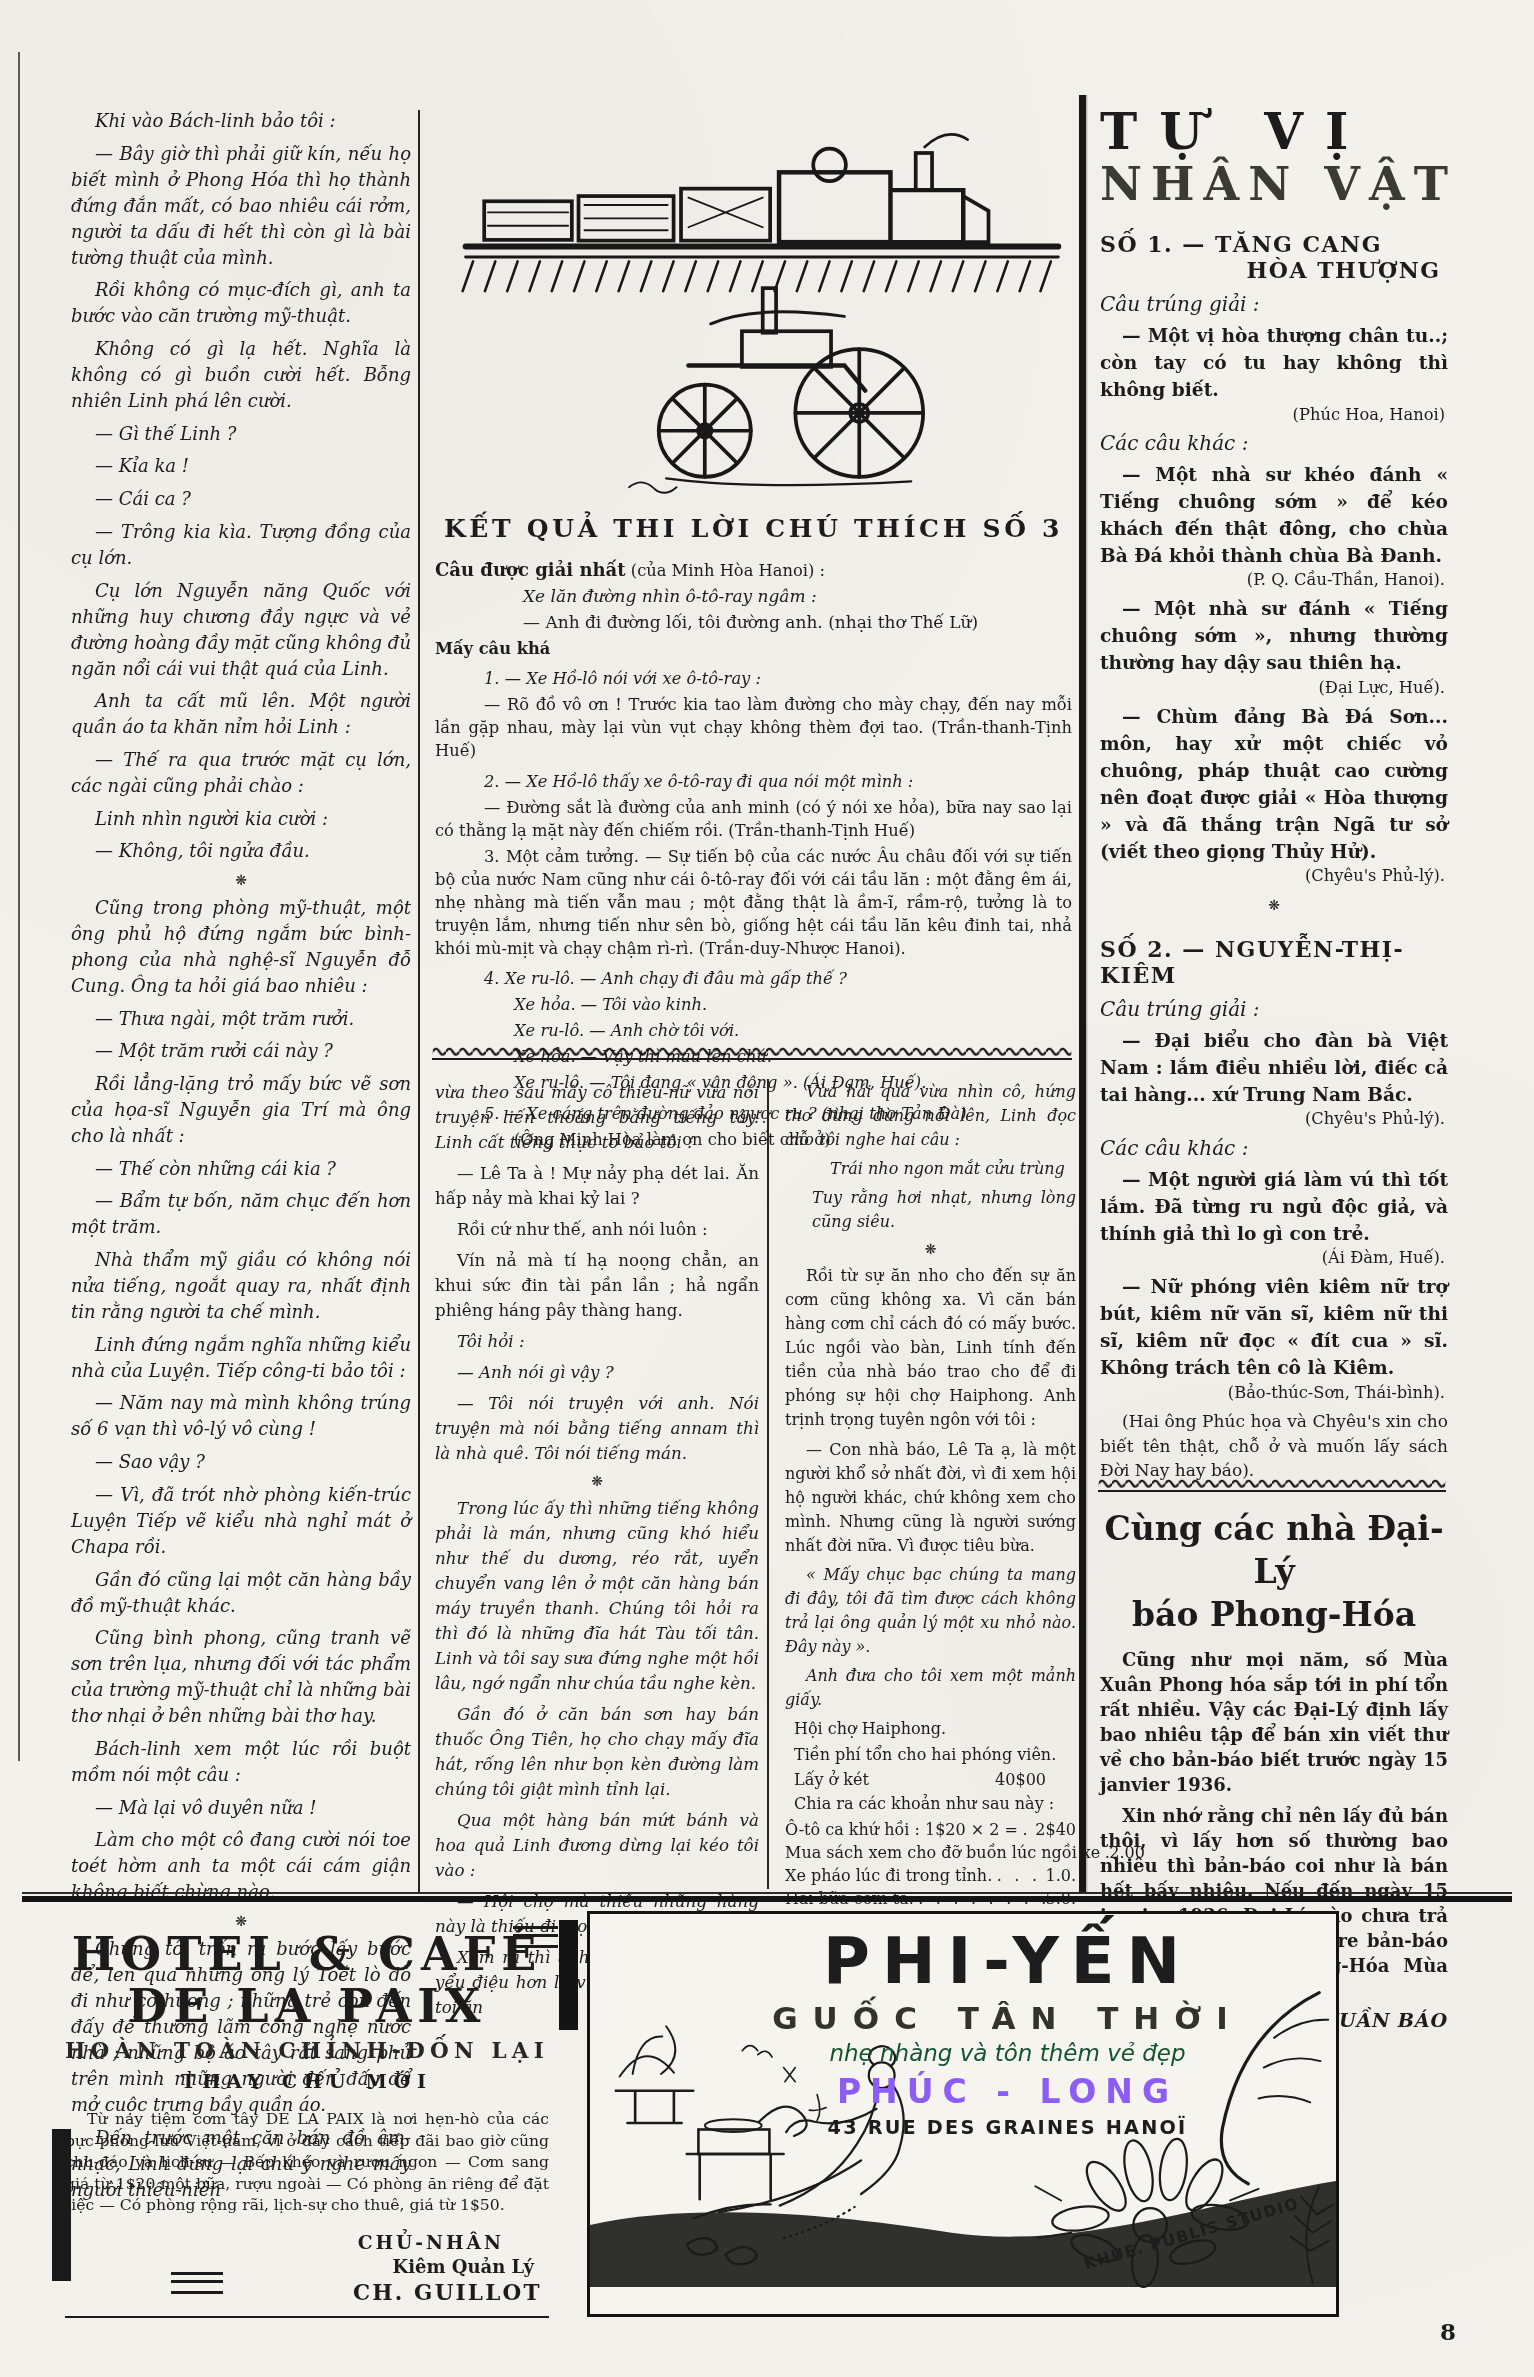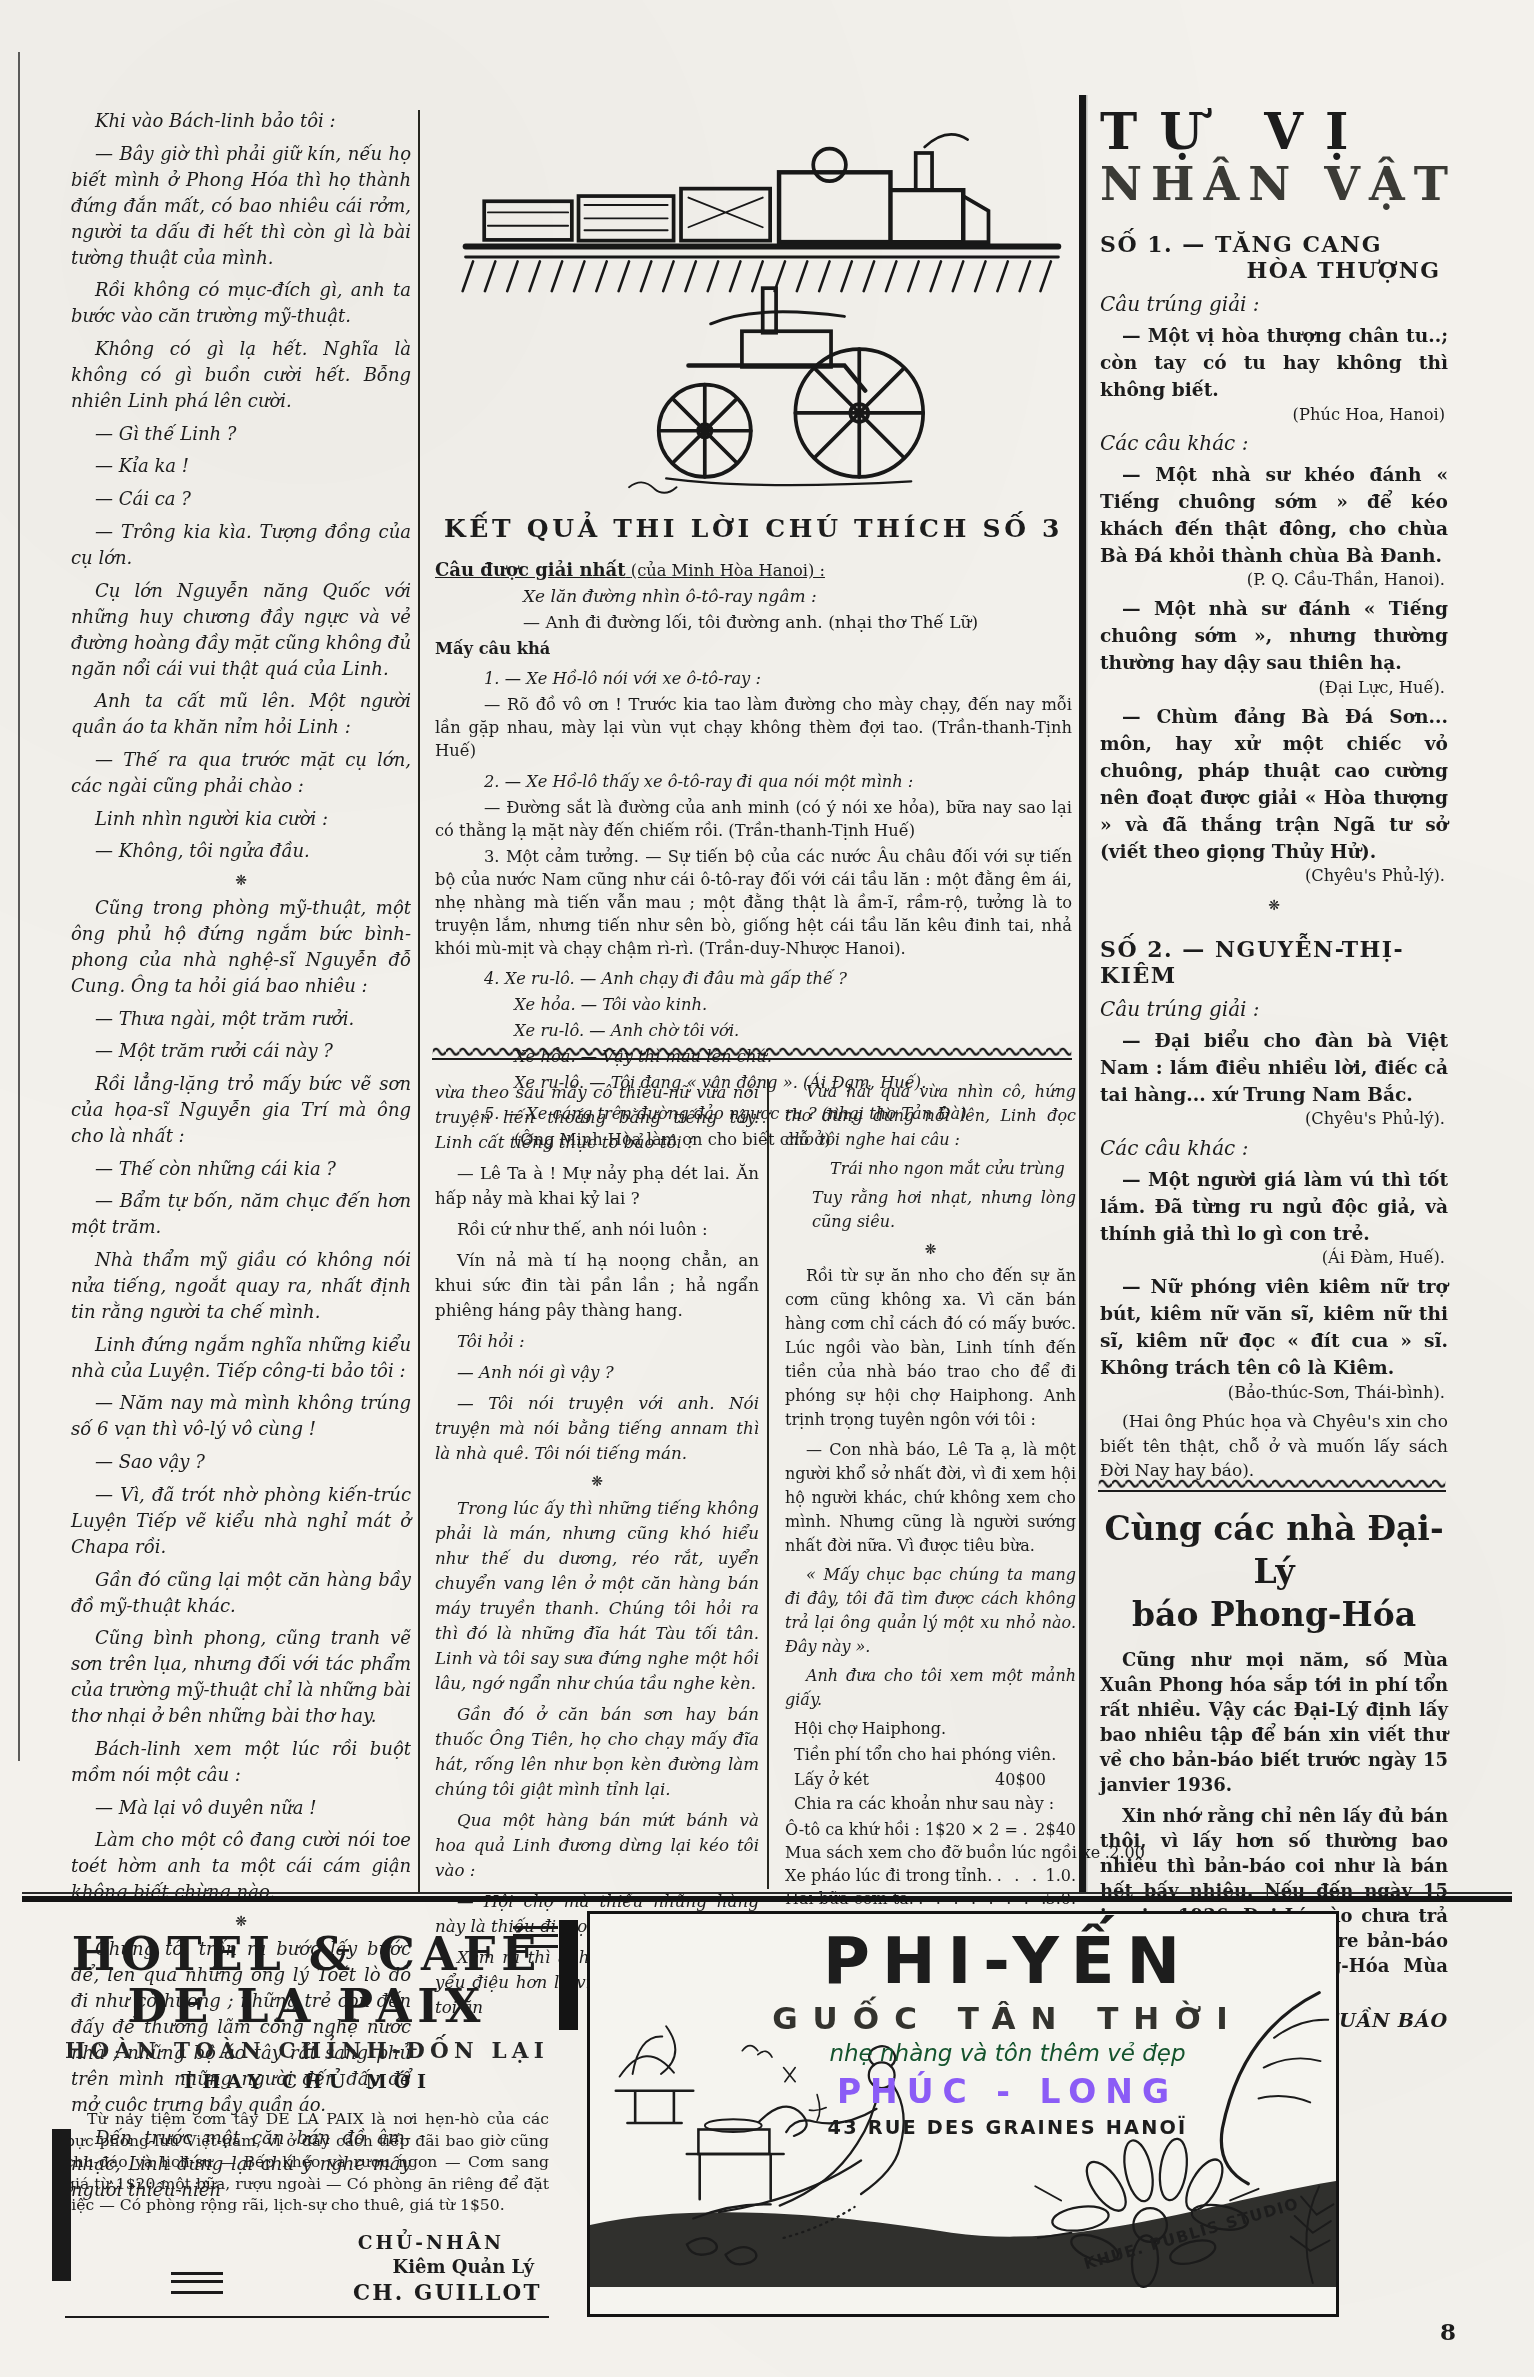--- a/index.html
+++ b/index.html
@@ -31,21 +31,21 @@
   .rule-right{left:1079px;top:95px;width:7.4px;height:1798px;background:#171717;box-shadow:1.5px 0 0 rgba(23,23,23,.25);}
 
   
   .illus{left:443px;top:101px;width:632px;height:407px;}
   .illus svg{width:100%;height:100%;}
 
   
   .contest{left:435px;top:514px;width:637px;}
   .contest-title{font-size:25px;font-weight:bold;letter-spacing:3.7px;text-align:center;margin:0 0 15px;font-family:"DejaVu Serif",serif;}
   .contest p{font-size:16.3px;line-height:23px;margin:0 0 3px;text-align:justify;}
-  .prize-line{margin-bottom:3px;text-decoration:underline;}
+  .prize-line{margin-bottom:3px;}
   .prize-line .lead{font-weight:bold;font-size:18px;}
   .goodlbl{font-weight:bold;font-size:18px;margin:4.5px 0 6px;}
   .s-ind2{margin-left:88px !important;font-size:17px !important;text-align:left !important;}
   .s-num{margin-left:49px !important;text-align:left !important;margin-top:7.4px !important;}
   .s-hang{text-indent:49px;}
   .s-dlg{margin-left:79px !important;text-align:left !important;}
 
   
   .wave{height:12.6px;border-bottom:2.2px solid #1b1b1b;}
   .wave-mid{left:432px;top:1045px;width:640px;}

